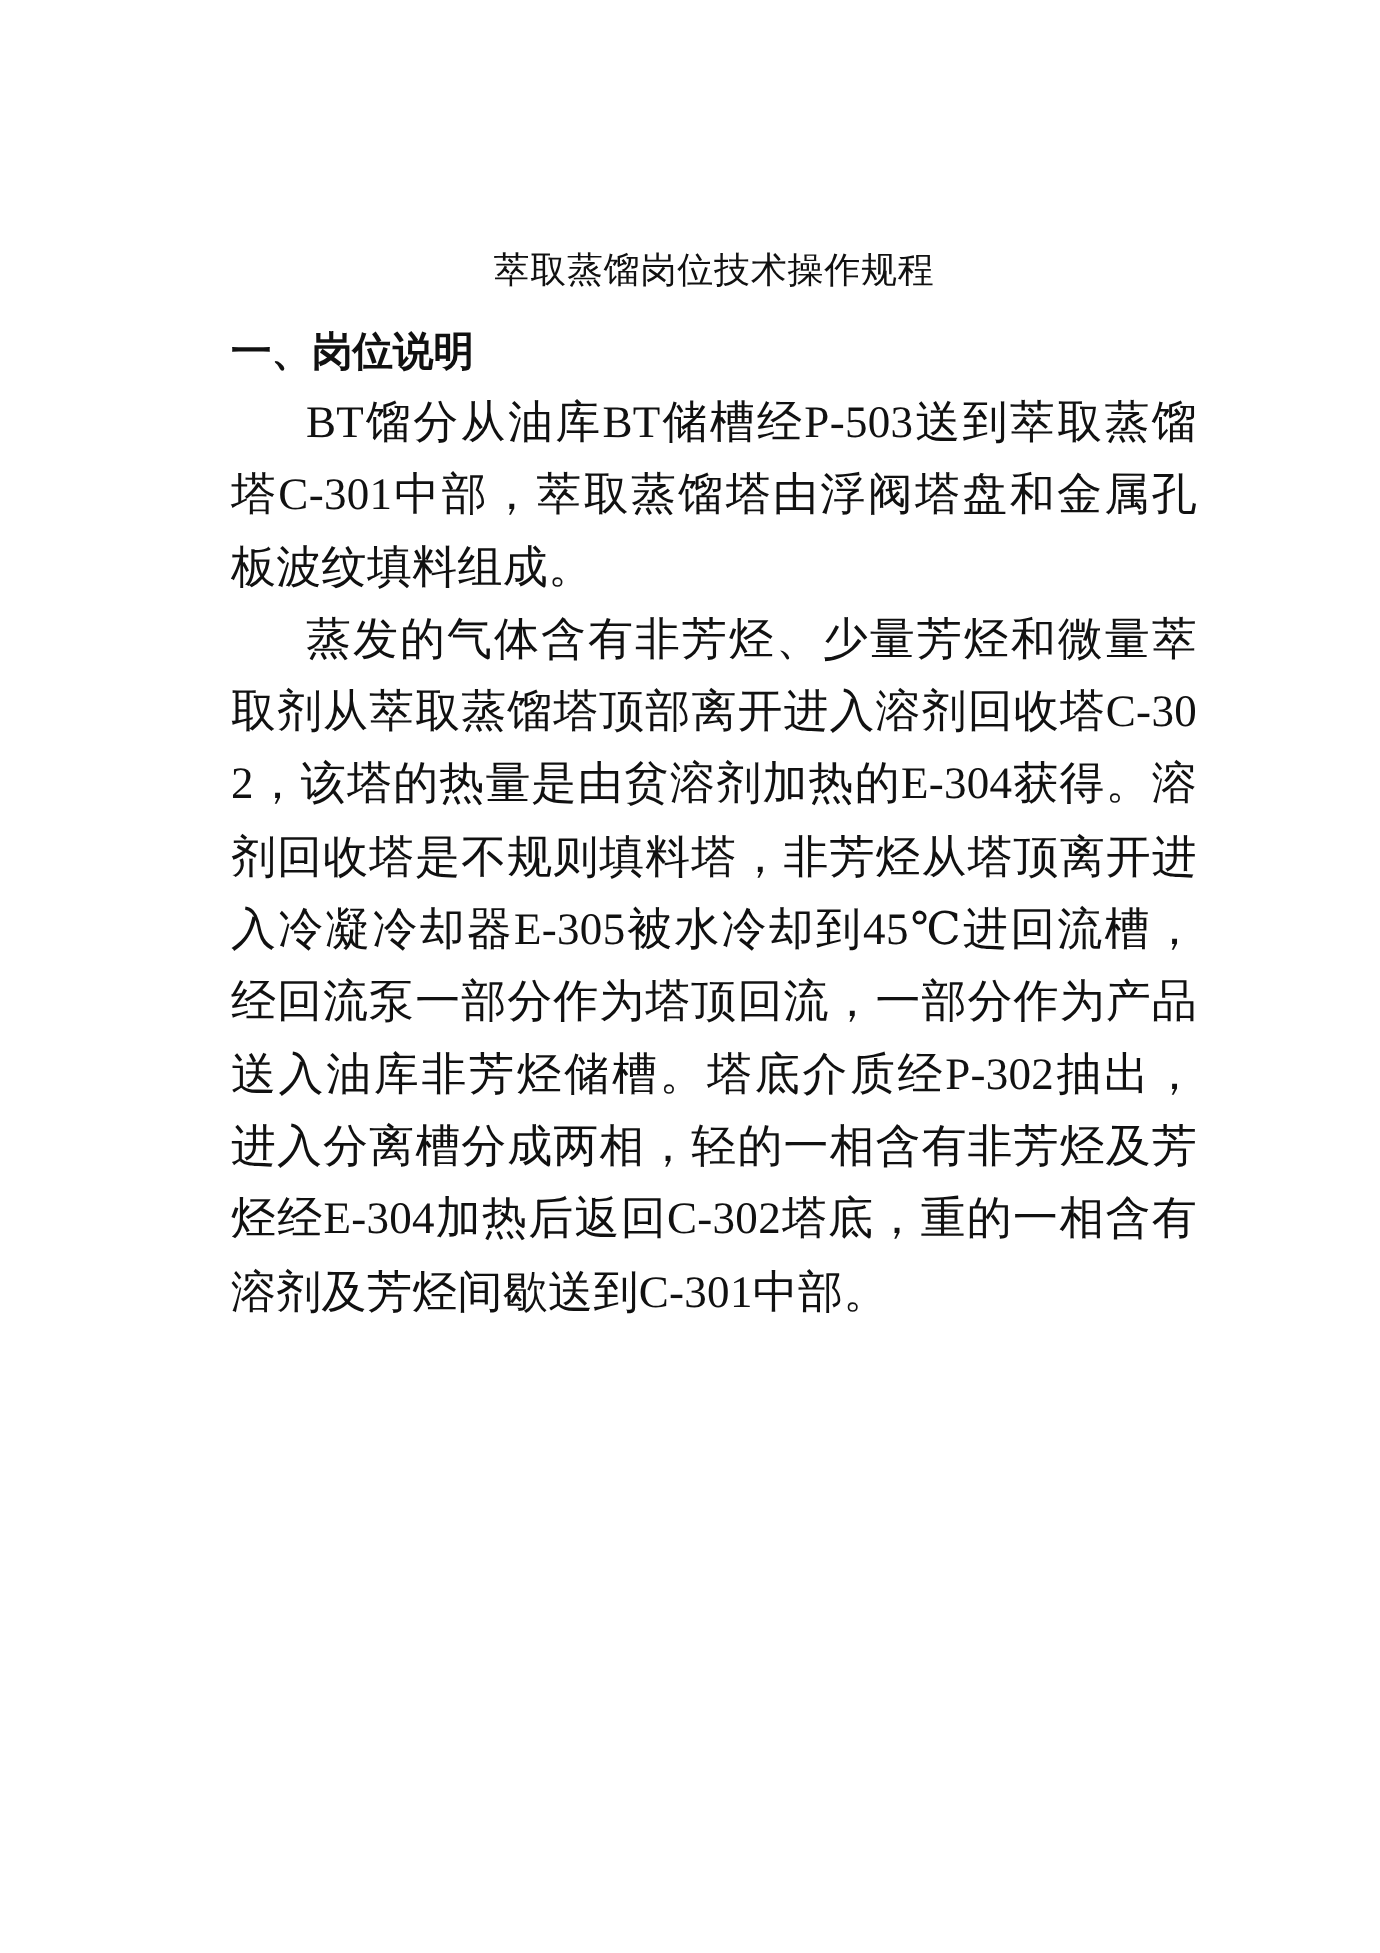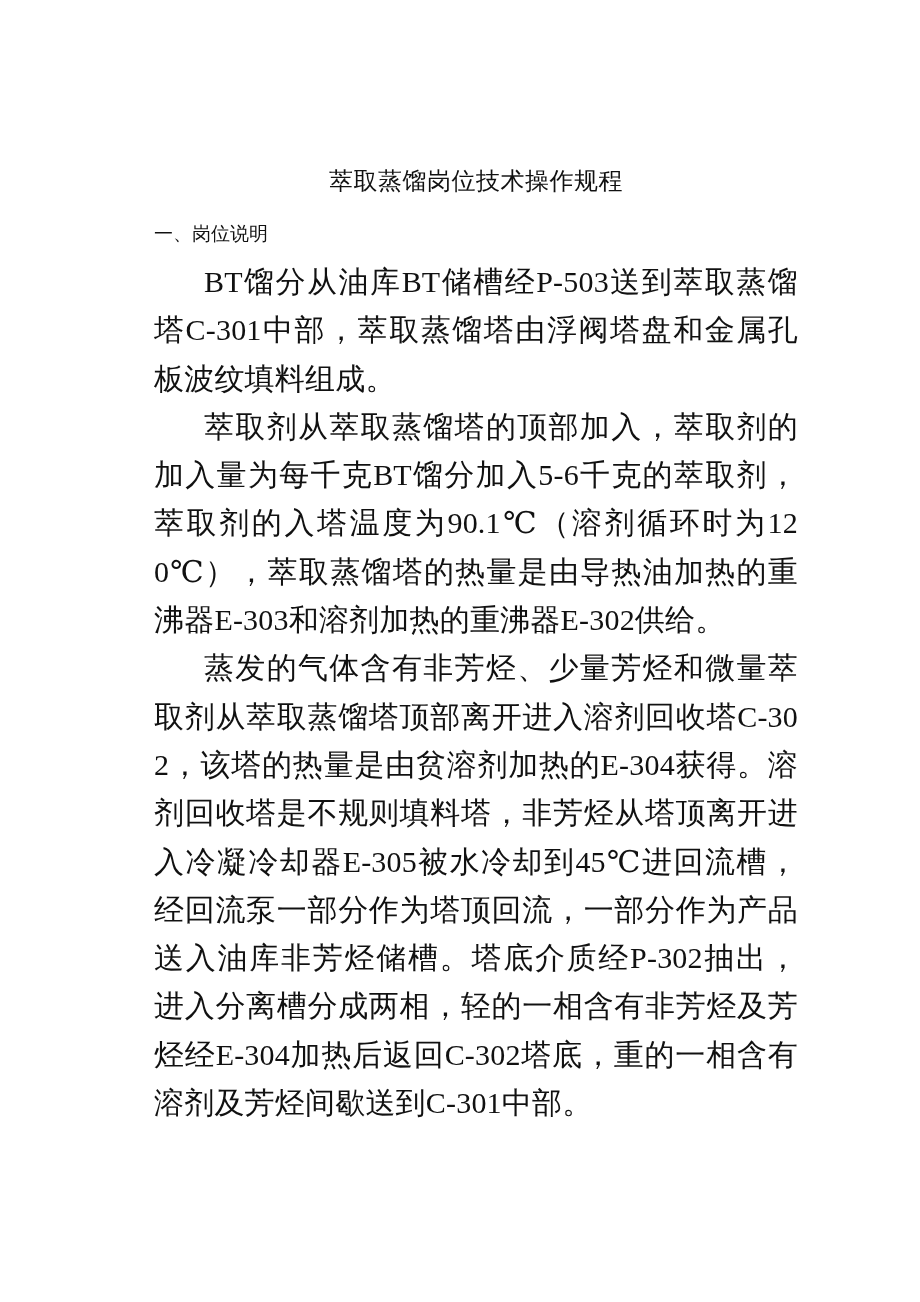--- a/index.html
+++ b/index.html
@@ -25,40 +25,39 @@
     .title {
       text-align: center;
       font-size: 24px;
       line-height: 38px;
       height: 38px;
       margin: 0 0 10px 0;
       font-weight: normal;
       letter-spacing: 0.5px;
     }
     .heading {
-      font-size: 19px;
+      font-size: 27px;
       line-height: 48px;
       height: 48px;
       margin: 0;
-      font-weight: normal;
+      font-weight: bold;
       white-space: nowrap;
     }
     .para {
       font-size: 30px;
       line-height: 48.3px;
       margin: 0;
       text-indent: 50px;
       text-align: justify;
       text-align-last: left;
       word-break: break-all;
       letter-spacing: 0.2px;
     }
   </style>
 </head>
 <body>
 
 <div class="page">
   <h1 class="title">萃取蒸馏岗位技术操作规程</h1>
   <h2 class="heading">一、岗位说明</h2>
   <p class="para">BT馏分从油库BT储槽经P-503送到萃取蒸馏塔C-301中部，萃取蒸馏塔由浮阀塔盘和金属孔板波纹填料组成。</p>
-  <p class="para">萃取剂从萃取蒸馏塔的顶部加入，萃取剂的加入量为每千克BT馏分加入5-6千克的萃取剂，萃取剂的入塔温度为90.1℃（溶剂循环时为120℃），萃取蒸馏塔的热量是由导热油加热的重沸器E-303和溶剂加热的重沸器E-302供给。</p>
   <p class="para">蒸发的气体含有非芳烃、少量芳烃和微量萃取剂从萃取蒸馏塔顶部离开进入溶剂回收塔C-302，该塔的热量是由贫溶剂加热的E-304获得。溶剂回收塔是不规则填料塔，非芳烃从塔顶离开进入冷凝冷却器E-305被水冷却到45℃进回流槽，经回流泵一部分作为塔顶回流，一部分作为产品送入油库非芳烃储槽。塔底介质经P-302抽出，进入分离槽分成两相，轻的一相含有非芳烃及芳烃经E-304加热后返回C-302塔底，重的一相含有溶剂及芳烃间歇送到C-301中部。</p>
 </div>
 
 </body></html>

